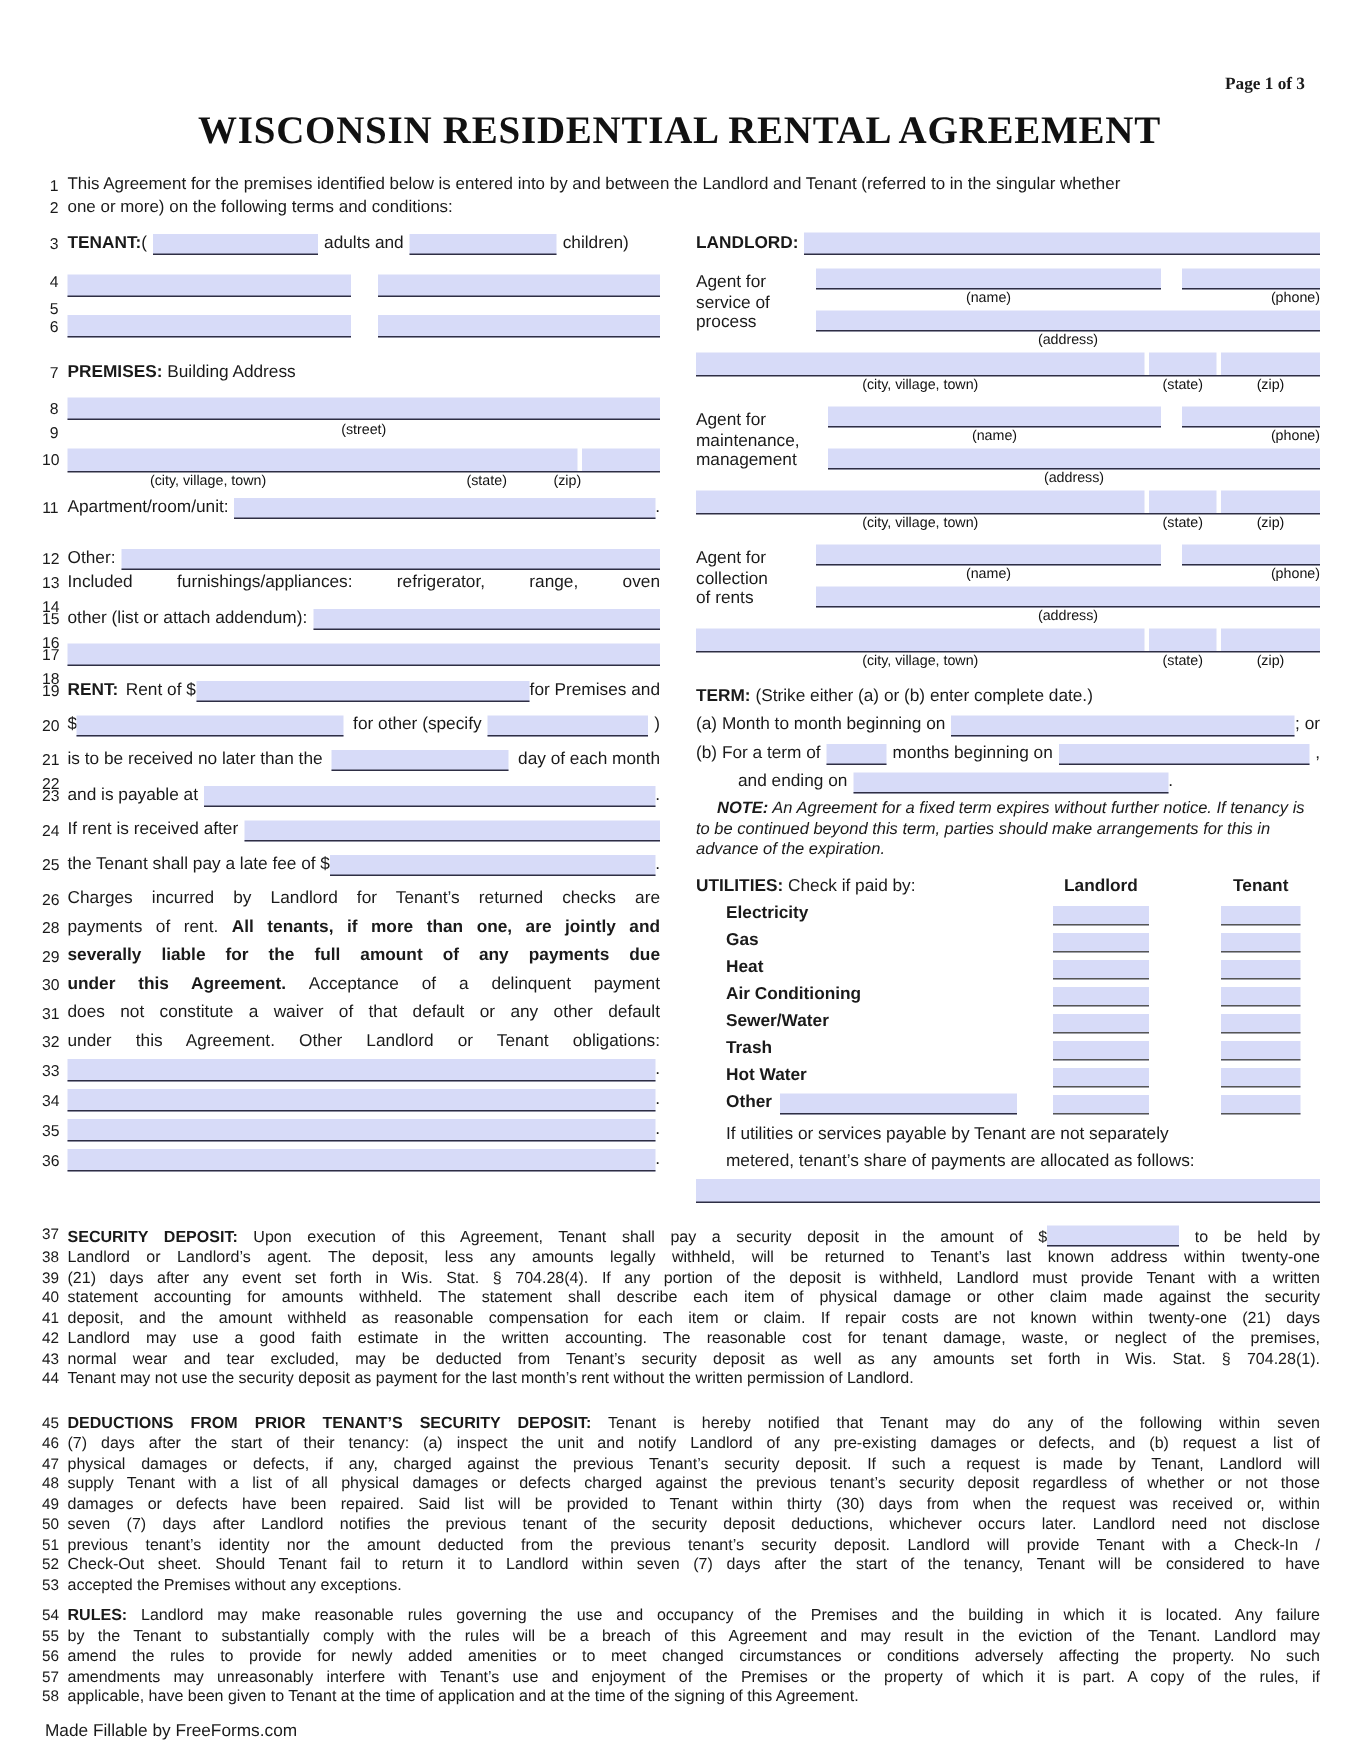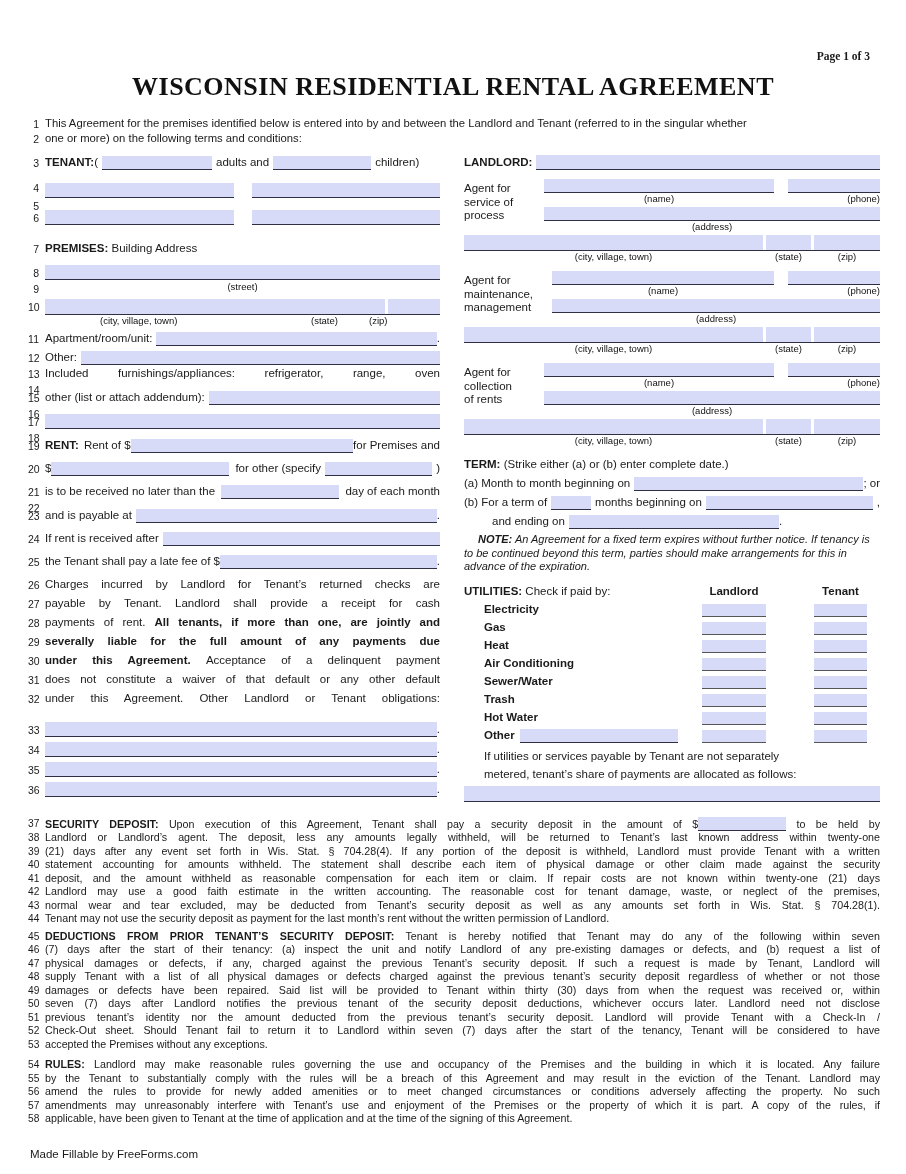--- a/index.html
+++ b/index.html
@@ -203,21 +203,21 @@
 
         <div class="ln" style="margin-top:5px">
           <span class="no">11</span>
           <span class="lt lrow">
             <span class="tx">Apartment/room/unit:</span>
             <span class="fld uln f1 ml4"></span>
             <span class="tx">.</span>
           </span>
         </div>
 
-        <div class="ln" style="margin-top:3px">
+        <div class="ln" style="margin-top:18px">
           <span class="no">12</span>
           <span class="lt lrow">
             <span class="tx">Other:</span>
             <span class="fld uln f1 ml4"></span>
           </span>
         </div>
 
         <div class="ln">
           <span class="no">13</span>
           <span class="lt just">Included  furnishings/appliances:  refrigerator, range, oven</span>
@@ -308,45 +308,41 @@
             <span class="fld uln f1"></span>
             <span class="tx">.</span>
           </span>
         </div>
 
         <div class="ln" style="margin-top:5px;line-height:18px">
           <span class="no">26</span>
           <span class="lt just">Charges incurred by Landlord for Tenant’s returned checks are</span>
         </div>
         <div class="ln" style="line-height:18px">
-          <span class="no">27</span>
-          <span class="lt just">payable by Tenant. Landlord shall provide a receipt for cash</span>
-        </div>
-        <div class="ln" style="line-height:18px">
           <span class="no">28</span>
           <span class="lt just"><span>payments of rent. </span><b>All tenants, if more than one, are jointly and</b></span>
         </div>
         <div class="ln" style="line-height:18px">
           <span class="no">29</span>
           <span class="lt just"><b>severally liable for the full amount of any payments due</b></span>
         </div>
         <div class="ln" style="line-height:18px">
           <span class="no">30</span>
           <span class="lt just"><b>under this Agreement. </b><span>Acceptance of a delinquent payment</span></span>
         </div>
         <div class="ln" style="line-height:18px">
           <span class="no">31</span>
           <span class="lt just">does not constitute a waiver of that default or any other default</span>
         </div>
         <div class="ln" style="line-height:18px">
           <span class="no">32</span>
           <span class="lt just">under this Agreement. Other Landlord or Tenant obligations:</span>
         </div>
 
-        <div class="ln" style="margin-top:14px">
+        <div class="ln" style="margin-top:2px">
           <span class="no">33</span>
           <span class="lt lrow">
               <span class="fld uln f1" style="height:15px"></span>
               <span class="tx">.</span>
             </span>
         </div>
         <div class="ln" style="margin-top:4px">
           <span class="no">34</span>
           <span class="lt lrow">
               <span class="fld uln f1" style="height:15px"></span>
@@ -619,21 +615,21 @@
       <div class="ln">
           <span class="no">43</span>
           <span class="lt just">normal wear and tear excluded, may be deducted from Tenant’s security deposit as well as any amounts set forth in Wis. Stat. § 704.28(1).</span>
         </div>
       <div class="ln">
           <span class="no">44</span>
           <span class="lt jl">Tenant may not use the security deposit as payment for the last month’s rent without the written permission of Landlord.</span>
         </div>
     </div>
 
-    <div class="legal gap16" style="margin-top:4px">
+    <div class="legal gap16" style="margin-top:16px">
       <div class="ln">
           <span class="no">45</span>
           <span class="lt just"><b>DEDUCTIONS FROM PRIOR TENANT’S SECURITY DEPOSIT:</b><span> Tenant is hereby notified that Tenant may do any of the following within seven</span></span>
         </div>
       <div class="ln">
           <span class="no">46</span>
           <span class="lt just">(7) days after the start of their tenancy: (a) inspect the unit and notify Landlord of any pre-existing damages or defects, and (b) request a list of</span>
         </div>
       <div class="ln">
           <span class="no">47</span>

